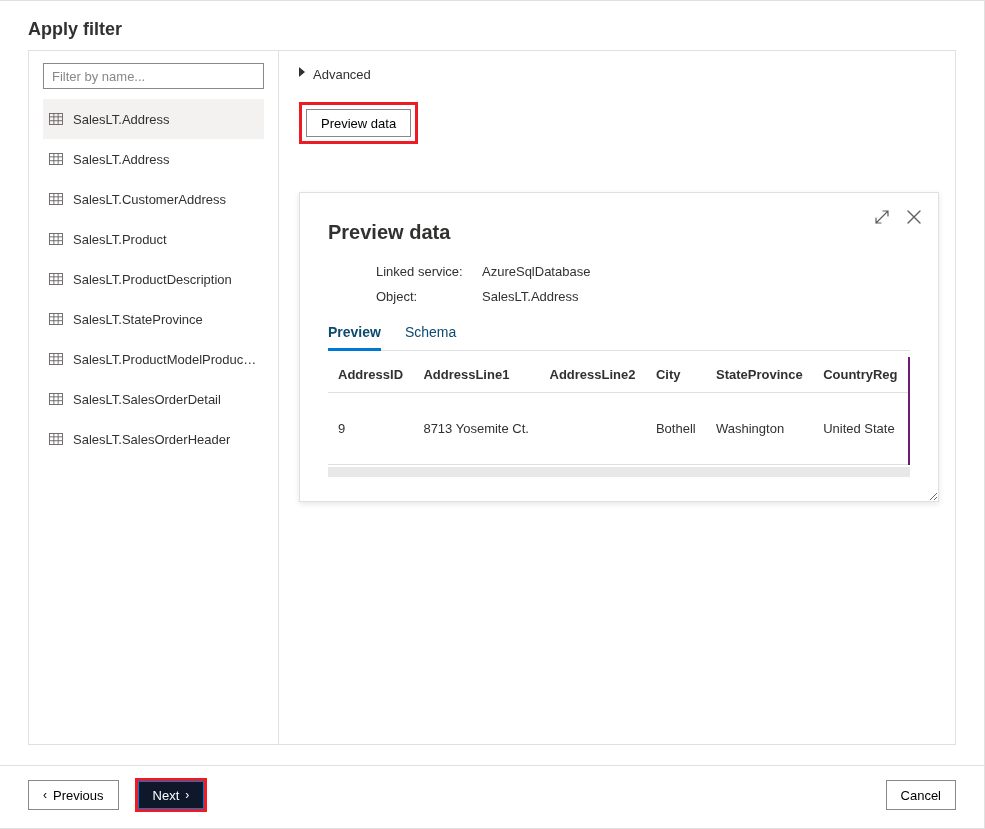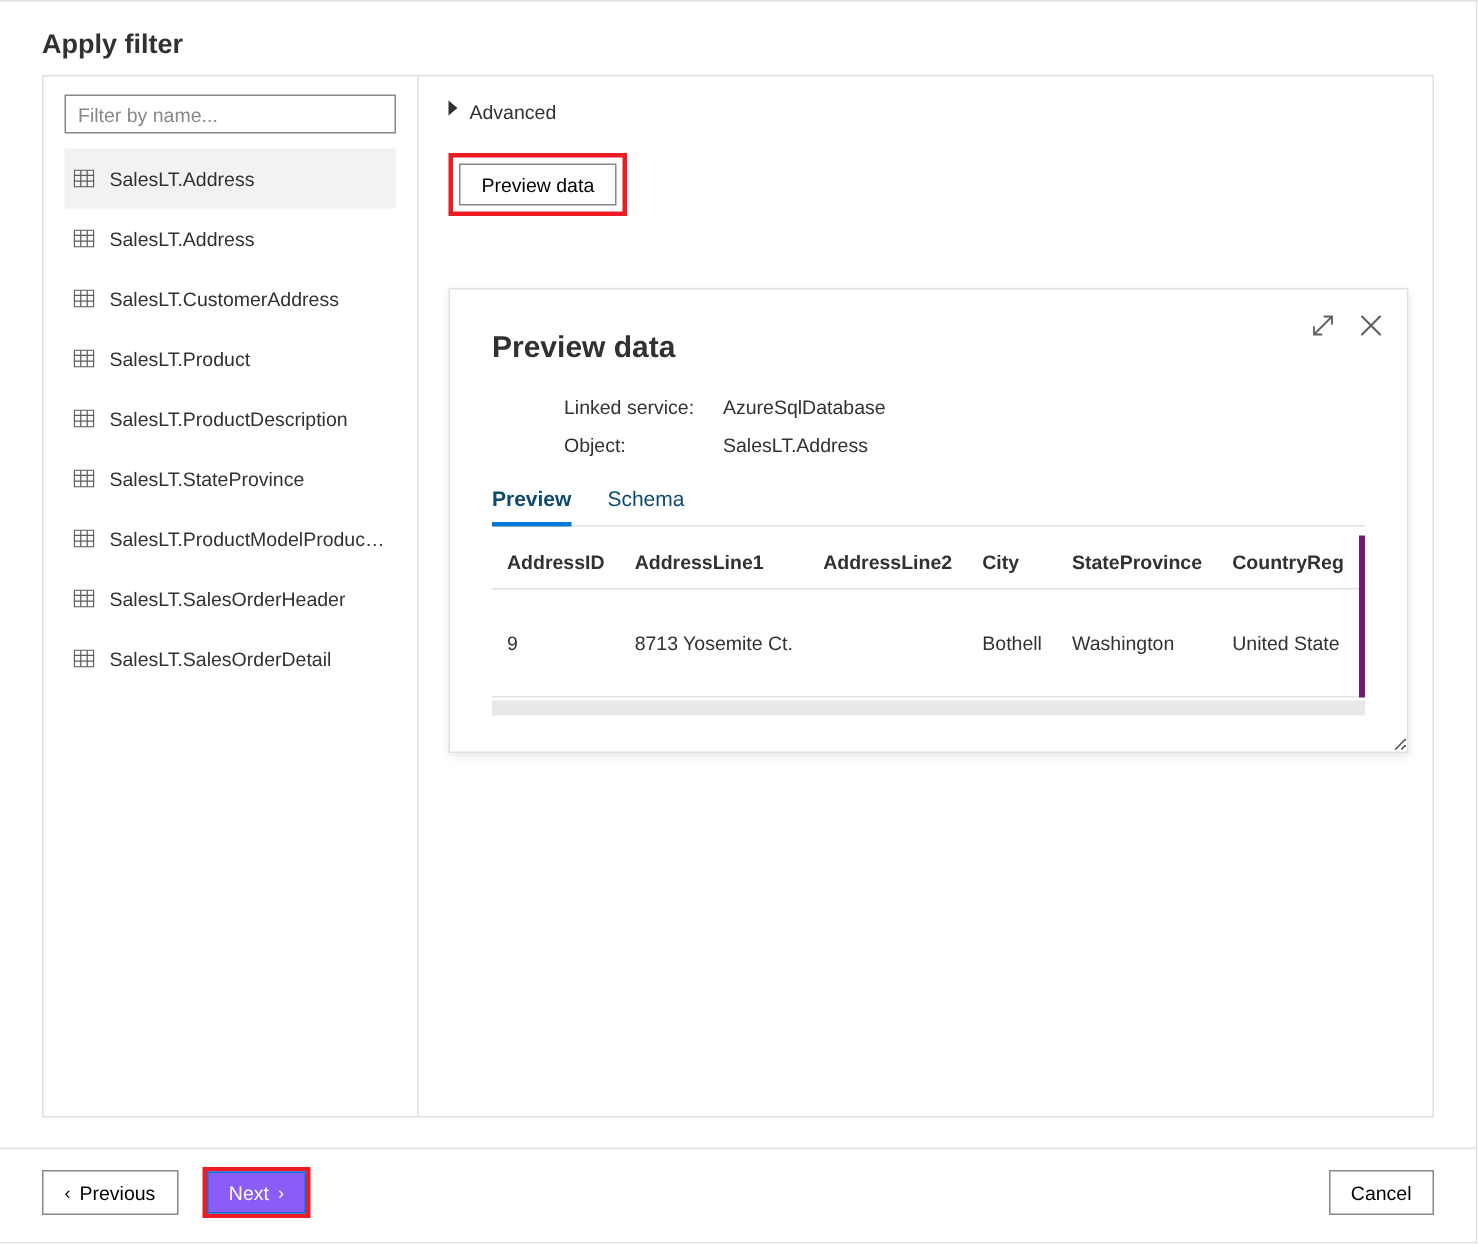--- a/index.html
+++ b/index.html
@@ -167,21 +167,21 @@
   }
   .tab.active {
     font-weight: 600;
     border-bottom: 3px solid #0078d4;
     margin-bottom: -1px;
   }
   .data-table-wrap {
     margin-top: 6px;
     overflow-x: hidden;
     position: relative;
-    border-right: 4px solid #701a75;
+    border-right: 2px solid #701a75;
   }
   .data-table {
     border-collapse: collapse;
     width: 100%;
     min-width: 560px;
     font-size: 13px;
   }
   .data-table th {
     text-align: left;
     font-weight: 600;
@@ -219,21 +219,21 @@
     background: #fff;
     height: 30px;
     padding: 0 14px;
     font-size: 13px;
     cursor: pointer;
     display: inline-flex;
     align-items: center;
     gap: 6px;
   }
   .btn-primary {
-    background: #8b5cf6;
+    background: #0f172a;
     border-color: #0078d4;
     color: #fff;
     height: 28px;
   }
   .chev { font-size: 12px; }
 </style>
 </head>
 <body>
 
 <div class="page">
@@ -316,31 +316,31 @@
               <span class="table-label">SalesLT.ProductModelProductDe...</span>
             </li>
             <li class="table-item">
               <svg class="table-icon" viewBox="0 0 16 14">
                 <rect x="0.5" y="0.5" width="15" height="13" fill="none" stroke="currentColor"></rect>
                 <line x1="0.5" y1="4.5" x2="15.5" y2="4.5" stroke="currentColor"></line>
                 <line x1="0.5" y1="9" x2="15.5" y2="9" stroke="currentColor"></line>
                 <line x1="5.5" y1="0.5" x2="5.5" y2="13.5" stroke="currentColor"></line>
                 <line x1="10.5" y1="0.5" x2="10.5" y2="13.5" stroke="currentColor"></line>
               </svg>
+              <span class="table-label">SalesLT.SalesOrderDetail</span>
+            </li>
+            <li class="table-item">
+              <svg class="table-icon" viewBox="0 0 16 14">
+                <rect x="0.5" y="0.5" width="15" height="13" fill="none" stroke="currentColor"></rect>
+                <line x1="0.5" y1="4.5" x2="15.5" y2="4.5" stroke="currentColor"></line>
+                <line x1="0.5" y1="9" x2="15.5" y2="9" stroke="currentColor"></line>
+                <line x1="5.5" y1="0.5" x2="5.5" y2="13.5" stroke="currentColor"></line>
+                <line x1="10.5" y1="0.5" x2="10.5" y2="13.5" stroke="currentColor"></line>
+              </svg>
               <span class="table-label">SalesLT.SalesOrderHeader</span>
-            </li>
-            <li class="table-item">
-              <svg class="table-icon" viewBox="0 0 16 14">
-                <rect x="0.5" y="0.5" width="15" height="13" fill="none" stroke="currentColor"></rect>
-                <line x1="0.5" y1="4.5" x2="15.5" y2="4.5" stroke="currentColor"></line>
-                <line x1="0.5" y1="9" x2="15.5" y2="9" stroke="currentColor"></line>
-                <line x1="5.5" y1="0.5" x2="5.5" y2="13.5" stroke="currentColor"></line>
-                <line x1="10.5" y1="0.5" x2="10.5" y2="13.5" stroke="currentColor"></line>
-              </svg>
-              <span class="table-label">SalesLT.SalesOrderDetail</span>
             </li>
           </ul>
       </div>
 
       <div class="main">
 
         <div class="adv-row">
           <span class="triangle-right"></span>
           <span>Advanced</span>
         </div>

